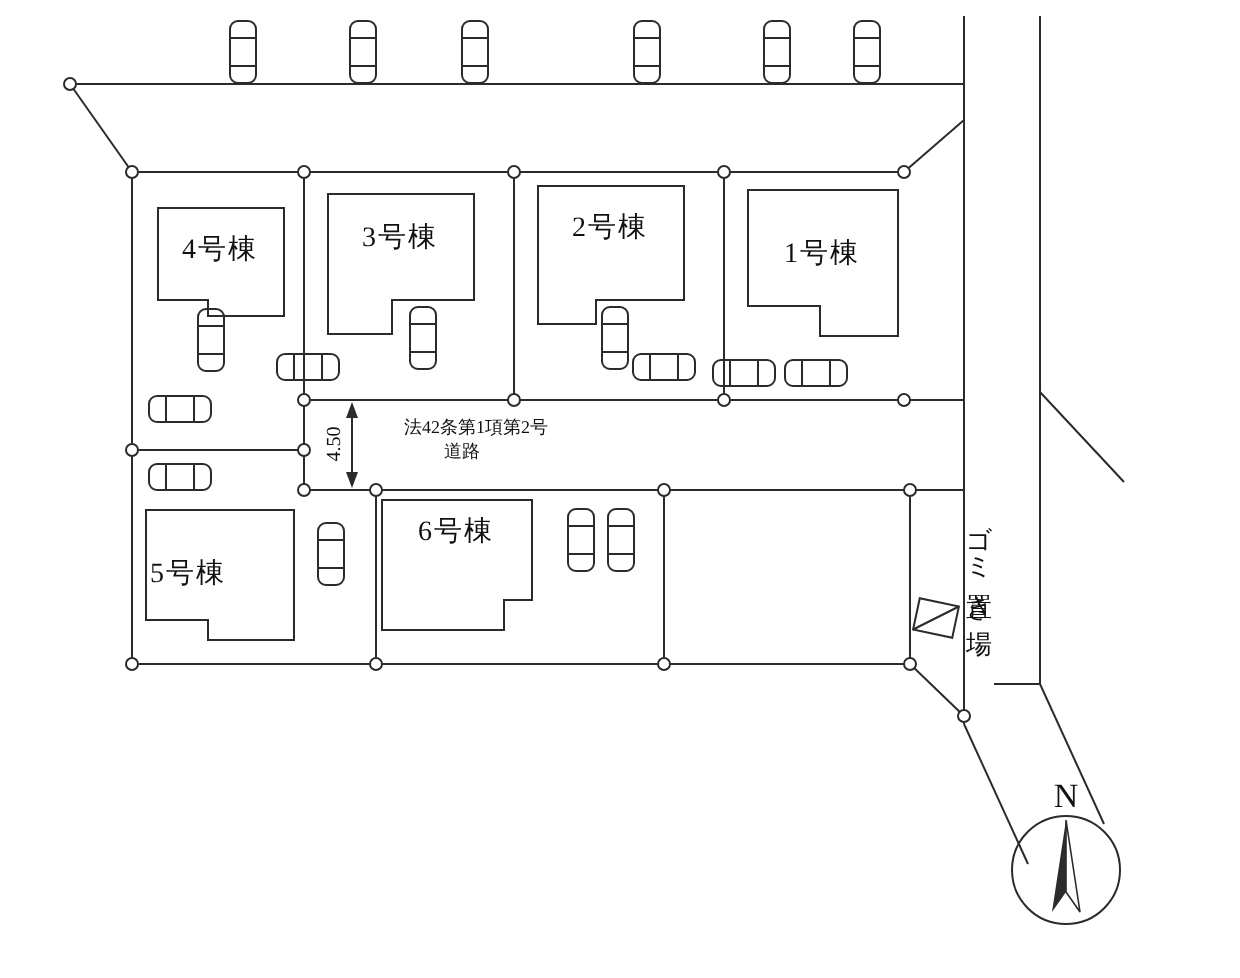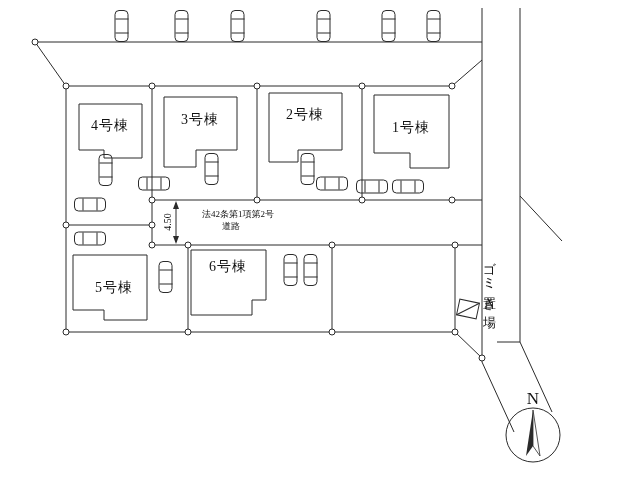--- a/index.html
+++ b/index.html
@@ -143,21 +143,21 @@
       <circle class="geo" cx="533" cy="435" r="27" stroke-width="1.4"></circle>
       <polygon class="solid" points="533,410 526,456 533,446"></polygon>
       <polygon class="needle-w" points="533,410 540,456 533,446"></polygon>
     </g>
   </svg>
 
   <div class="label lot-label" style="left:110px;top:126px;">4号棟</div>
   <div class="label lot-label" style="left:200px;top:120px;">3号棟</div>
   <div class="label lot-label" style="left:305px;top:115px;">2号棟</div>
   <div class="label lot-label" style="left:411px;top:128px;">1号棟</div>
-  <div class="label lot-label" style="left:114px;top:288px;">5号棟</div>
+  <div class="label lot-label" style="left:94px;top:288px;">5号棟</div>
   <div class="label lot-label" style="left:228px;top:267px;">6号棟</div>
 
   <div class="label small-label" style="left:238px;top:214px;">法42条第1項第2号</div>
   <div class="label small-label" style="left:215px;top:226px;margin-left:16px;">道路</div>
 
   <div class="label dim-label" style="left:168px;top:222px;">4.50</div>
 
   <div class="v-label" style="left:483px;top:253px;">ゴミ置き場</div>
 
   <div class="label n-label" style="left:533px;top:398px;">N</div>

